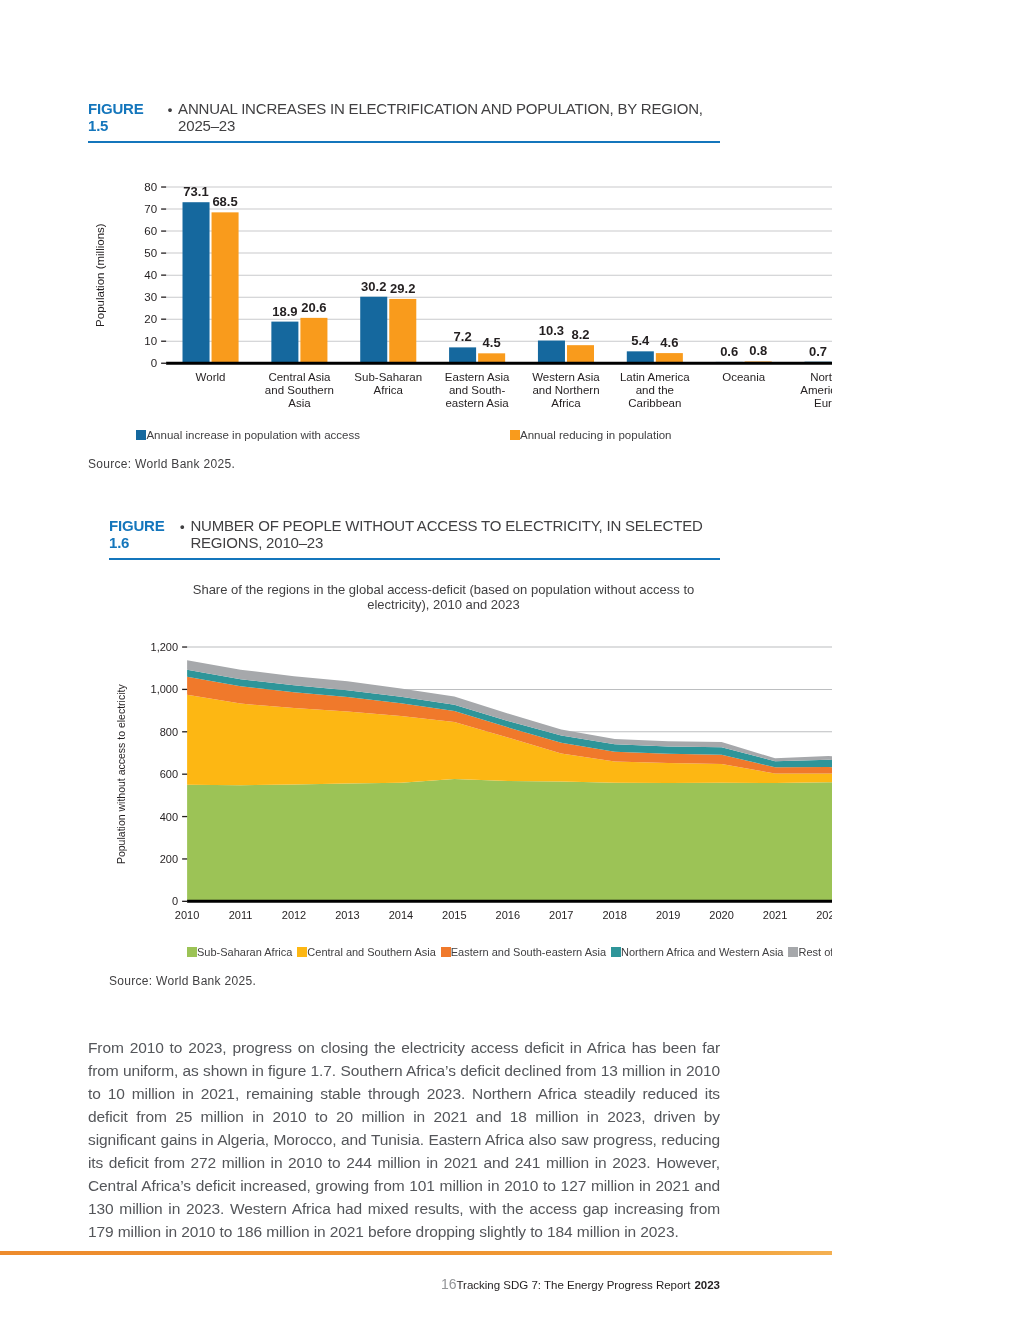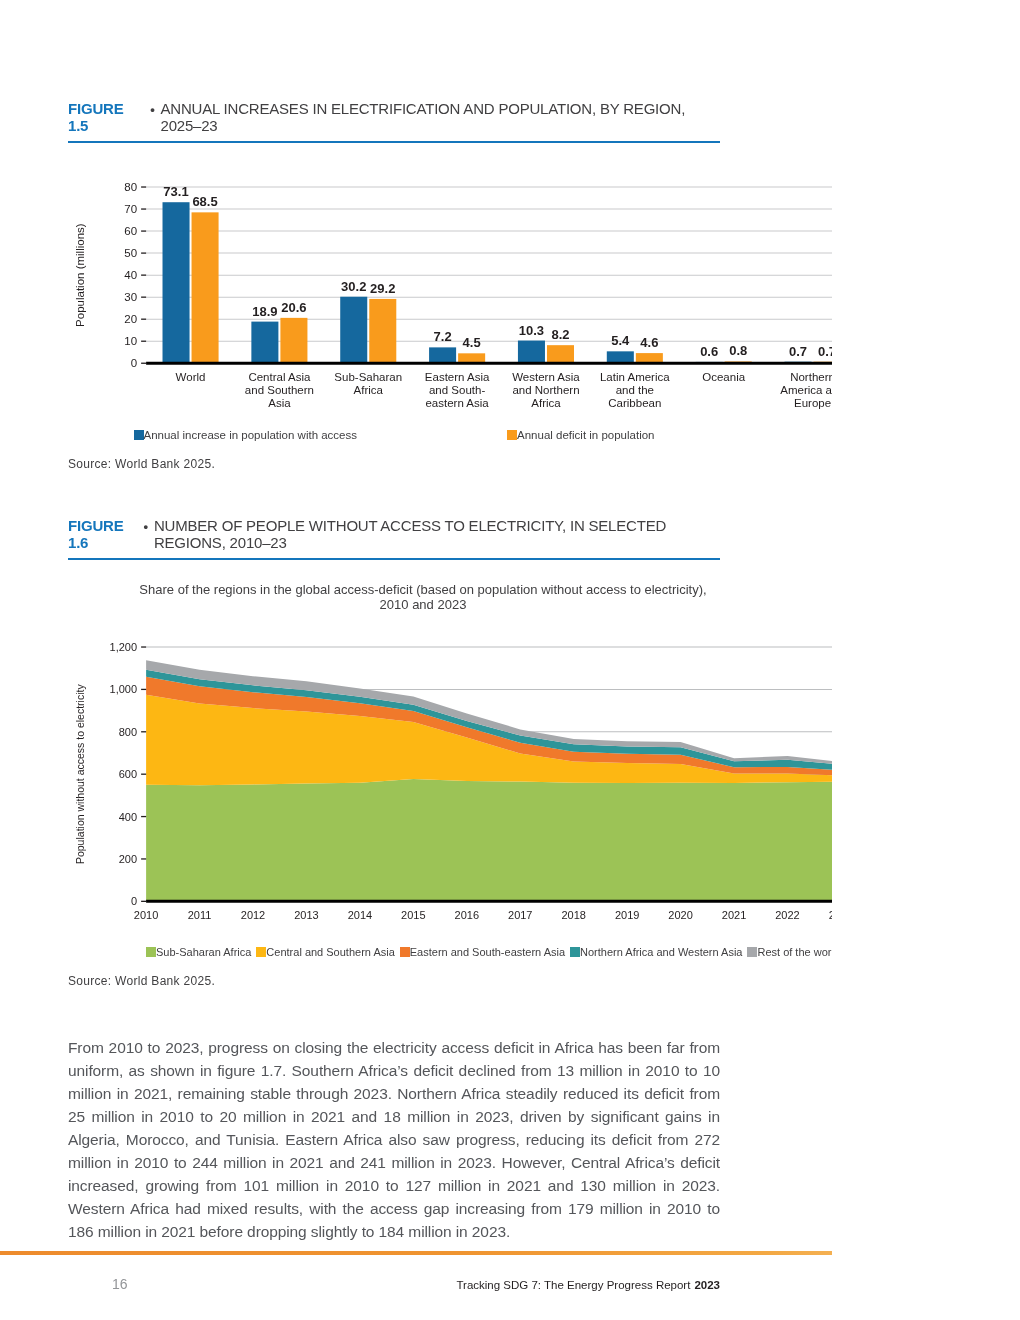--- a/index.html
+++ b/index.html
@@ -3,52 +3,52 @@
 <meta charset="utf-8">
 <style>
   html,body{margin:0;padding:0;background:#ffffff;}
   .page{
     position:relative;
     width:832px;height:1320px;
     background:#ffffff;
     font-family:"Liberation Sans",sans-serif;
     color:#414042;
     box-sizing:border-box;
-    padding:100px 112px 0 68px;
+    padding:100px 112px 0 88px;
     overflow:hidden;
   }
   .fig-title{display:flex;align-items:baseline;gap:6px;font-size:15px;letter-spacing:-0.2px;}
   .fig-label{color:#1476bc;font-weight:bold;}
   .fig-bullet{color:#414042;font-weight:bold;font-size:13px;}
   .fig-text{color:#414042;}
   .fig-rule{border:none;border-top:2px solid #1476bc;margin:7px 0 0 0;}
   .chart{width:796px;margin-top:26px;}
   .chart svg{width:100%;height:auto;display:block;}
   .chart text{font-family:"Liberation Sans",sans-serif;}
   .legend{display:flex;font-size:11.5px;color:#414042;}
   .legend-bar{justify-content:center;gap:150px;margin-top:2px;}
   .legend-area{justify-content:space-between;margin:12px 0 0 78px;width:694px;font-size:11px;}
   .legend-item{display:flex;align-items:center;gap:0;white-space:nowrap;}
   .swatch{width:10px;height:10px;display:inline-block;flex:0 0 auto;}
   .source{font-size:12px;color:#414042;letter-spacing:0.3px;margin:16px 0 0 0;}
-  .fig2{margin-top:46px;}
+  .fig2{margin-top:46px;margin-left:21px;}
   .chart-subtitle{font-size:13px;color:#414042;text-align:center;padding-left:58px;margin-top:22px;}
   .area-chart{margin-top:6px;}
   .body-text{
     margin:48px 0 0 0;
     font-size:15.5px;line-height:23px;color:#54565a;
     text-align:justify;letter-spacing:-0.1px;
   }
   .footer-bar{
     position:absolute;left:0;top:1251px;width:1020px;height:4px;
     background:linear-gradient(90deg,#ed8b2d 0%,#ef9430 45%,#f3a843 75%,#f6bd68 92%,#fbdca8 100%);
   }
   .footer-row{
     position:absolute;left:112px;right:112px;top:1276px;
-    display:flex;justify-content:space-between;align-items:baseline;
+    display:flex;justify-content:flex-end;align-items:baseline;
   }
   .page-num{font-size:14px;color:#939598;}
   .footer-title{font-size:11.5px;color:#231f20;}
   .footer-title .year{font-weight:bold;margin-left:4px;}
 </style>
 </head>
 <body>
 
 <div class="page">
 
@@ -142,21 +142,21 @@
           <text x="16" y="106" transform="rotate(-90 16 106)" text-anchor="middle" font-size="11.5" fill="#231f20">Population (millions)</text>
         </svg>
       </div>
     <div id="barlegend" class="legend legend-bar">
         <span class="legend-item">
           <span class="swatch" style="background: rgb(21, 104, 158);"></span>
           <span>Annual increase in population with access</span>
         </span>
         <span class="legend-item">
           <span class="swatch" style="background: rgb(249, 155, 28);"></span>
-          <span>Annual deficit in population</span>
+          <span>Annual reducing in population</span>
         </span>
       </div>
     <p class="source">Source: World Bank 2025.</p>
   </section>
 
   <section class="fig2">
     <div class="fig-title">
       <span class="fig-label">FIGURE 1.6</span>
       <span class="fig-bullet">•</span>
       <span class="fig-text">NUMBER OF PEOPLE WITHOUT ACCESS TO ELECTRICITY, IN SELECTED REGIONS, 2010–23</span>

